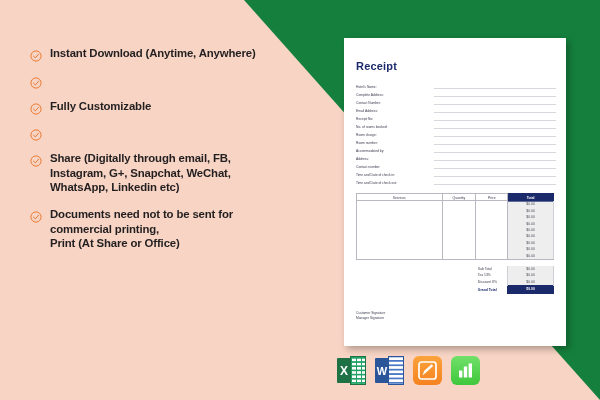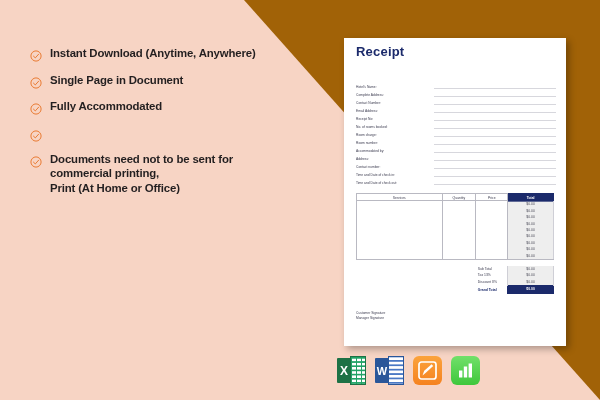--- a/index.html
+++ b/index.html
@@ -5,21 +5,21 @@
   * { box-sizing: border-box; margin: 0; padding: 0; }
   html, body {
     width: 600px; height: 400px;
     font-family: "Liberation Sans", sans-serif;
     background: #ffffff;
     overflow: hidden;
   }
   #canvas {
     position: relative;
     width: 600px; height: 400px;
-    background: #a16207;
+    background: #15803d;
     overflow: hidden;
   }
   
   #peach-wedge {
     position: absolute;
     left: 0; top: 0; width: 600px; height: 400px;
     background: #f7d4c4;
     clip-path: polygon(0 0, 244px 0, 600px 400px, 0 400px);
   }
   
@@ -49,22 +49,22 @@
   
   #receipt-doc {
     position: absolute;
     left: 344px; top: 38px;
     width: 222px; height: 308px;
     background: #ffffff;
     box-shadow: 3px 3px 7px rgba(0,0,0,0.30);
   }
   #receipt-title {
     position: absolute;
-    left: 12px; top: 6px;
-    font-size: 13px;
+    left: 12px; top: 22px;
+    font-size: 11px;
     font-weight: bold;
     color: #1b2a6b;
     letter-spacing: 0.2px;
   }
   .field-block { position: absolute; left: 12px; width: 200px; }
   #field-block-1 { top: 45px; }
   #field-block-2 { top: 85px; }
   .field-row {
     display: flex;
     align-items: flex-end;
@@ -254,54 +254,64 @@
     </div>
 
 
     <div class="feature-item">
       <span class="check-icon">
         <svg viewBox="0 0 24 24" width="12" height="12">
           <circle cx="12" cy="12" r="10.2" fill="none" stroke="#e8762b" stroke-width="1.9"></circle>
           <path d="M7 12.3 L10.6 15.8 L17.2 8.4" fill="none" stroke="#e8762b" stroke-width="1.9" stroke-linecap="round" stroke-linejoin="round"></path>
         </svg>
       </span>
-      <span class="feature-text">Single Page in Document</span>
     </div>
 
     <div class="feature-item">
       <span class="check-icon">
         <svg viewBox="0 0 24 24" width="12" height="12">
           <circle cx="12" cy="12" r="10.2" fill="none" stroke="#e8762b" stroke-width="1.9"></circle>
           <path d="M7 12.3 L10.6 15.8 L17.2 8.4" fill="none" stroke="#e8762b" stroke-width="1.9" stroke-linecap="round" stroke-linejoin="round"></path>
         </svg>
       </span>
-      <span class="feature-text">Fully Accommodated</span>
+      <span class="feature-text">Fully Customizable</span>
     </div>
 
 
     <div class="feature-item">
       <span class="check-icon">
         <svg viewBox="0 0 24 24" width="12" height="12">
           <circle cx="12" cy="12" r="10.2" fill="none" stroke="#e8762b" stroke-width="1.9"></circle>
           <path d="M7 12.3 L10.6 15.8 L17.2 8.4" fill="none" stroke="#e8762b" stroke-width="1.9" stroke-linecap="round" stroke-linejoin="round"></path>
         </svg>
       </span>
     </div>
 
+    <div class="feature-item">
+      <span class="check-icon">
+        <svg viewBox="0 0 24 24" width="12" height="12">
+          <circle cx="12" cy="12" r="10.2" fill="none" stroke="#e8762b" stroke-width="1.9"></circle>
+          <path d="M7 12.3 L10.6 15.8 L17.2 8.4" fill="none" stroke="#e8762b" stroke-width="1.9" stroke-linecap="round" stroke-linejoin="round"></path>
+        </svg>
+      </span>
+      <span class="feature-text">Share (Digitally through email, FB,
+Instagram, G+, Snapchat, WeChat,
+WhatsApp, Linkedin etc)</span>
+    </div>
 
     <div class="feature-item">
       <span class="check-icon">
         <svg viewBox="0 0 24 24" width="12" height="12">
           <circle cx="12" cy="12" r="10.2" fill="none" stroke="#e8762b" stroke-width="1.9"></circle>
           <path d="M7 12.3 L10.6 15.8 L17.2 8.4" fill="none" stroke="#e8762b" stroke-width="1.9" stroke-linecap="round" stroke-linejoin="round"></path>
         </svg>
       </span>
       <span class="feature-text">Documents need not to be sent for
 commercial printing,
-Print (At Home or Office)</span>
+Print (At Share or Office)</span>
     </div>
 
   </div>
 
   <div id="receipt-doc">
 
     <div id="receipt-title">Receipt</div>
 
     <div class="field-block" id="field-block-1">
       <div class="field-row">

